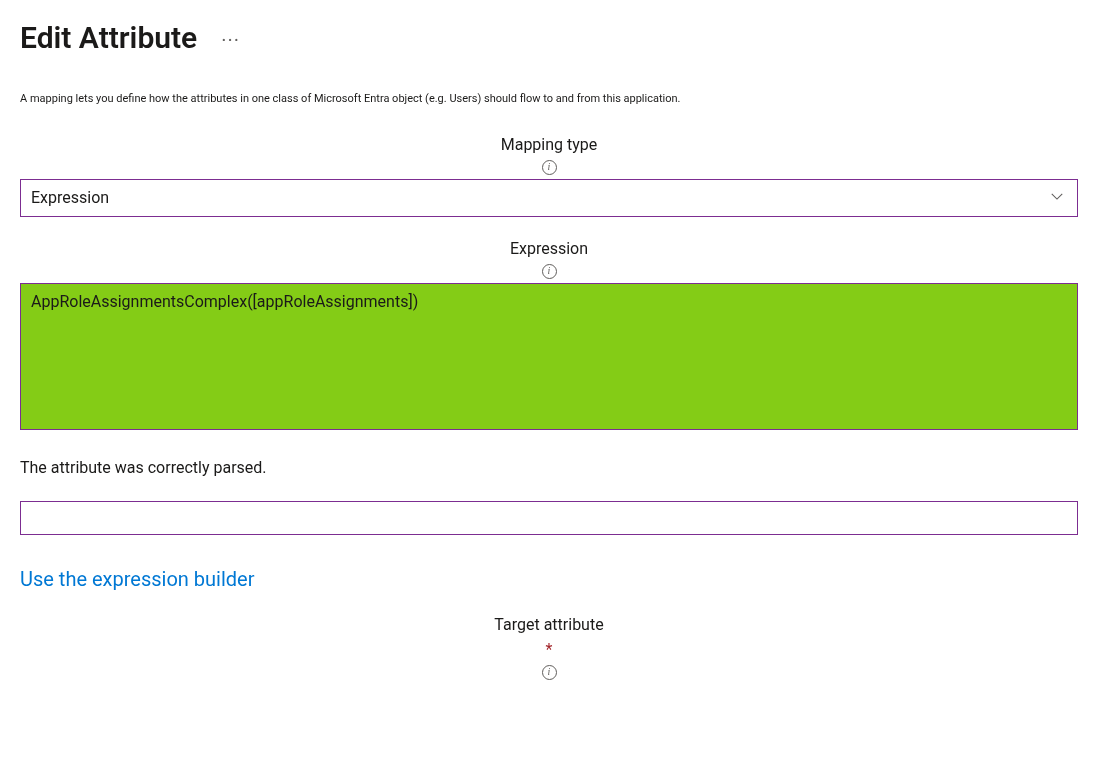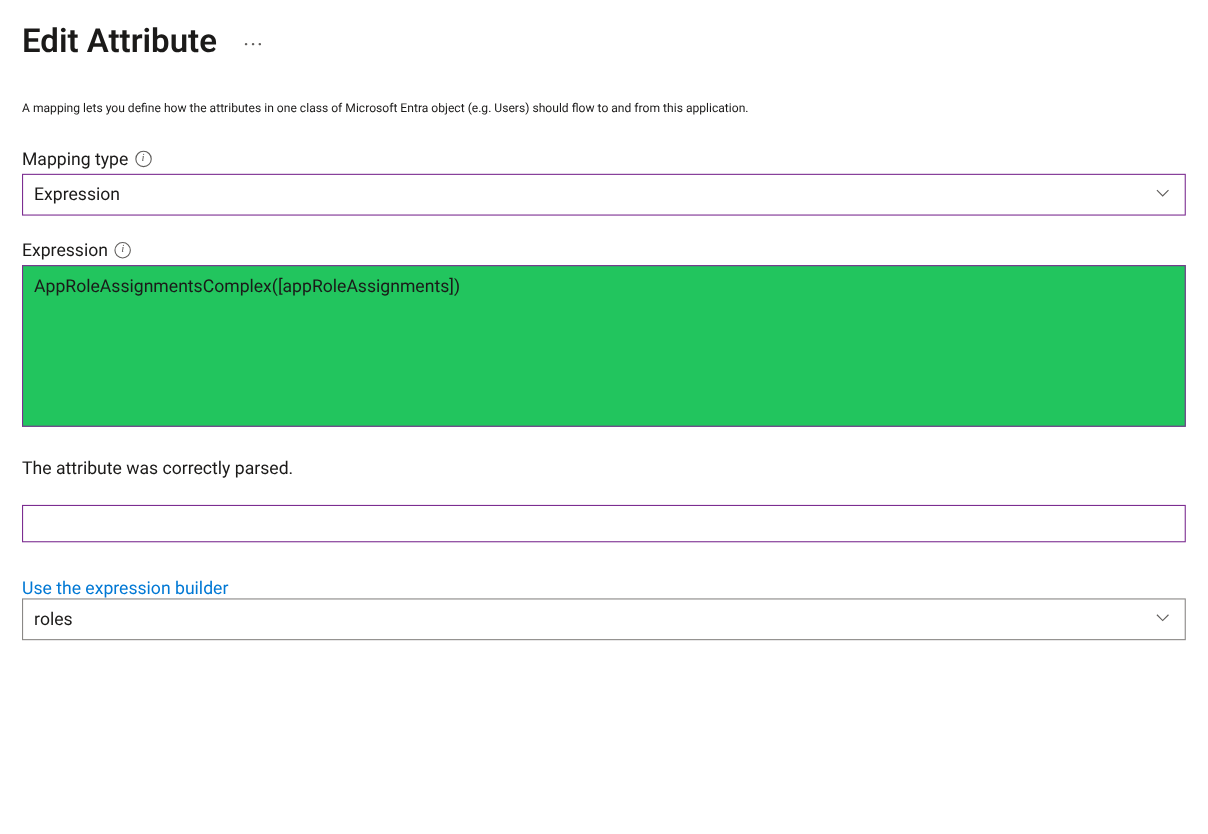--- a/index.html
+++ b/index.html
@@ -42,20 +42,21 @@
       max-width: 1060px;
     }
     .field-group {
       margin-bottom: 22px;
     }
     .field-label-row {
       display: flex;
       align-items: center;
       gap: 6px;
       margin-bottom: 4px;
+      flex-direction: column;
     }
     .field-label {
       font-size: 16px;
       color: #1b1a19;
     }
     .required-star {
       color: #a4262c;
       font-size: 16px;
       margin-left: 0;
     }
@@ -107,44 +108,45 @@
     }
     .textarea-field {
       width: 1058px;
       height: 147px;
       border: 1px solid #7c2d91;
       padding: 8px 10px;
       font-size: 16px;
       font-family: inherit;
       color: #1b1a19;
       resize: none;
-      background: #22c55e;
+      background: #84cc16;
     }
     .text-input {
       width: 1058px;
       height: 34px;
       border: 1px solid #7c2d91;
       padding: 0 10px;
       font-size: 16px;
       font-family: inherit;
       color: #1b1a19;
       background: #ffffff;
     }
     .status-text {
       font-size: 16px;
       color: #1b1a19;
       margin-bottom: 24px;
       margin-top: 24px;
     }
     .link-text {
-      font-size: 16px;
+      font-size: 20px;
       color: #0078d4;
       cursor: pointer;
       display: inline-block;
       margin-top: 10px;
+      margin-bottom: 24px;
     }
     .select-gray {
       border: 1px solid #8a8886;
     }
   </style>
 </head>
 <body>
 
 
 
@@ -180,24 +182,21 @@
 
 <p class="status-text">The attribute was correctly parsed.</p>
 
 <div class="field-group">
   <input type="text" class="text-input" value="" style="">
 </div>
 
 <span class="link-text">Use the expression builder</span>
 
 <div class="field-group">
-  <div class="select-wrapper">
-    <div class="select-field select-gray">roles</div>
-    <span class="chevron-down">
-      <svg viewBox="0 0 16 16" fill="none" stroke="#605e5c" stroke-width="1.2">
-          <path d="M2 5 L8 11 L14 5"></path>
-        </svg>
-    </span>
+  <div class="field-label-row">
+    <span class="field-label">Target attribute</span>
+    <span class="required-star">*</span>
+    <span class="info-icon"></span>
   </div>
 </div>
 
 
 
 
 </body></html>

